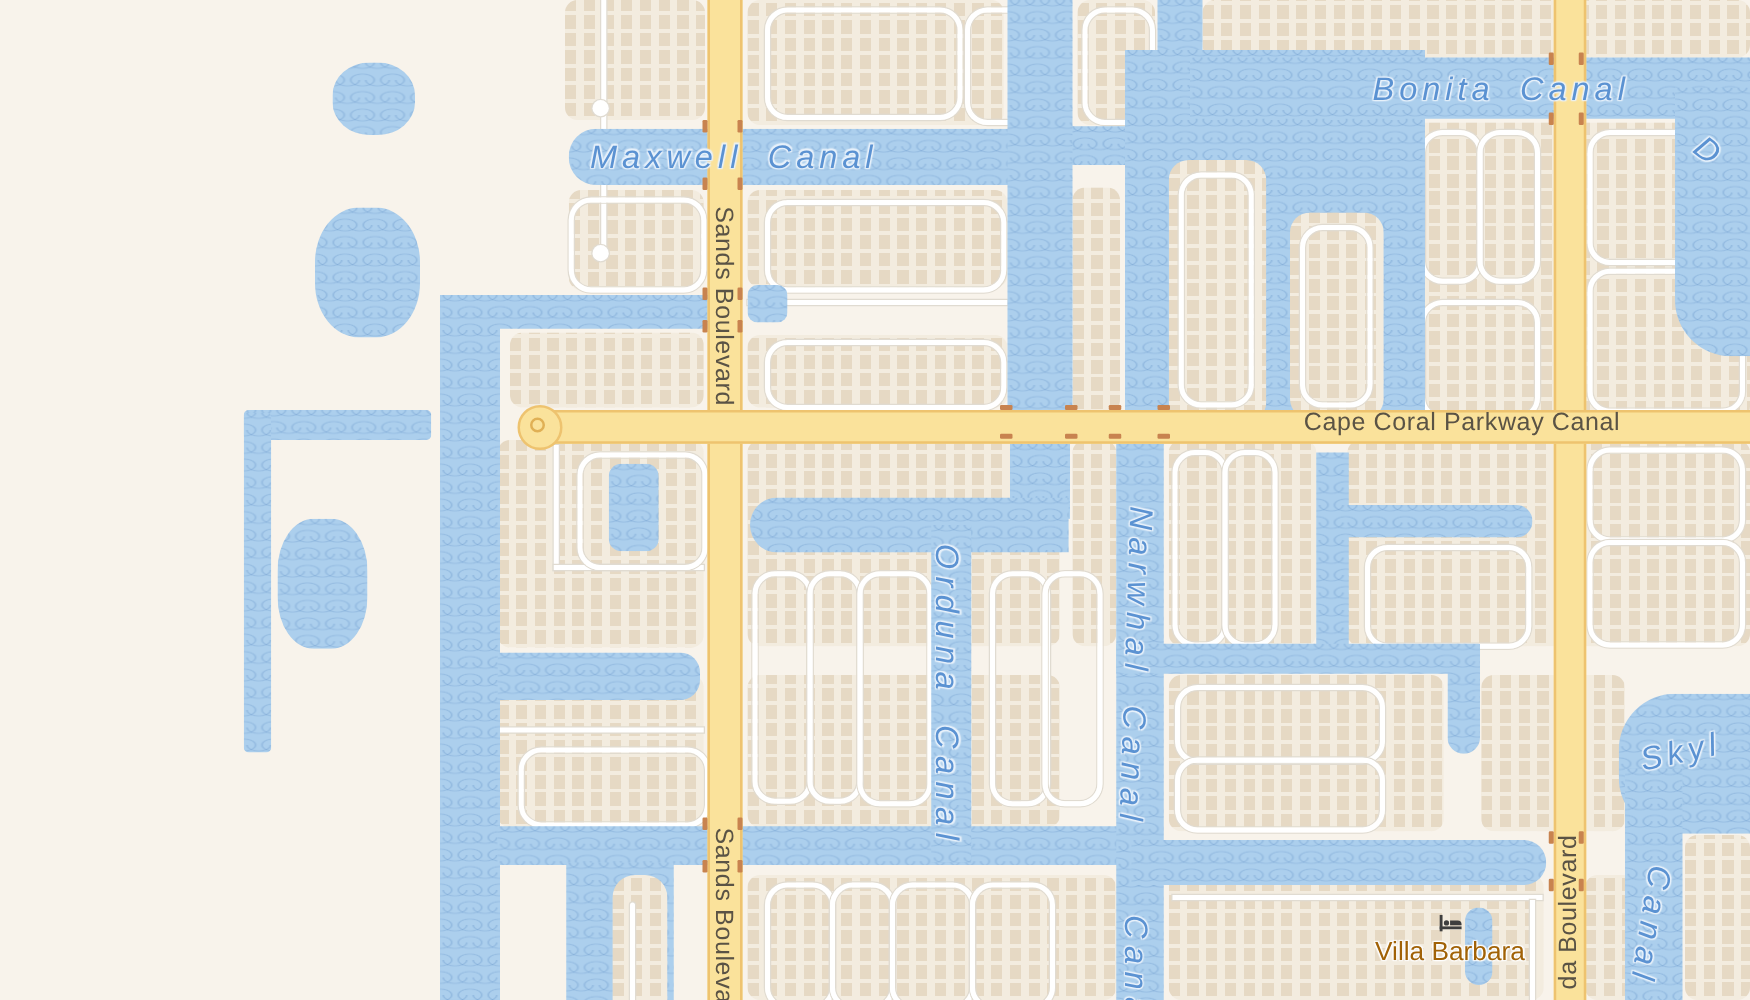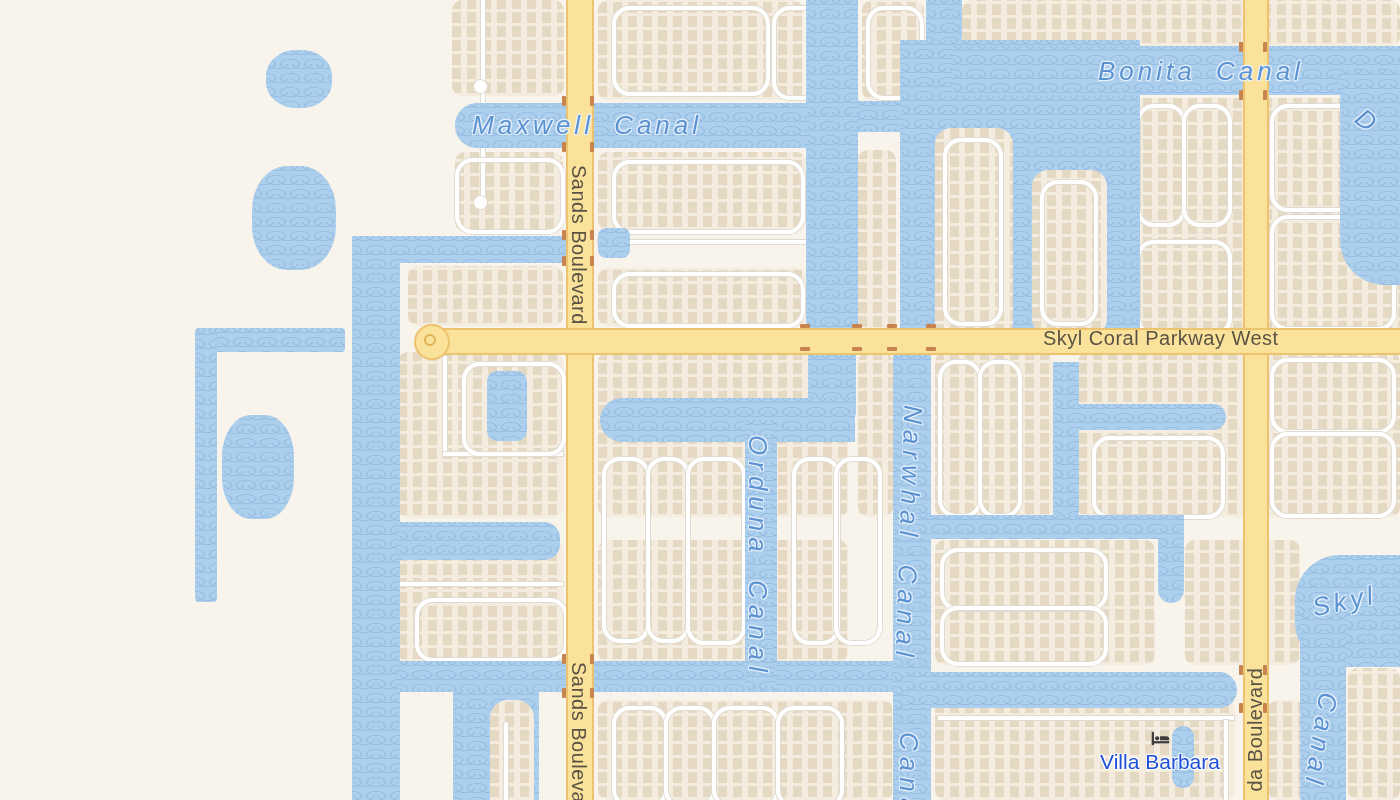--- a/index.html
+++ b/index.html
@@ -43,21 +43,21 @@
   
   .canal-lbl{position:absolute;color:#5b92d2;font-style:italic;font-size:26px;
     letter-spacing:4px;word-spacing:9px;white-space:nowrap;z-index:6;
     text-shadow:0 0 2px #e9f2fb,1px 1px 1px #e9f2fb,-1px -1px 1px #e9f2fb,1px -1px 1px #e9f2fb,-1px 1px 1px #e9f2fb;}
   .canal-lbl.vert{writing-mode:vertical-rl;letter-spacing:6px;}
   .road-lbl{position:absolute;color:#5a5345;font-size:20px;white-space:nowrap;z-index:6;
     letter-spacing:0.5px;}
   .road-lbl.vert{writing-mode:vertical-rl;}
   .road-lbl.up{transform:rotate(-90deg);transform-origin:center center;}
   .poi{position:absolute;z-index:7;text-align:center;}
-  .poi-label{color:#1d4ed8;font-size:21px;white-space:nowrap;
+  .poi-label{color:#a16207;font-size:21px;white-space:nowrap;
     text-shadow:0 0 2px #fff,1px 1px 1px #fff,-1px -1px 1px #fff,1px -1px 1px #fff,-1px 1px 1px #fff;}
 </style>
 </head>
 <body>
 
 <div class="map">
 
   <div class="blk" style="left:452px;top:0;width:112px;height:96px"></div>
   <div class="blk" style="left:598px;top:0;width:205px;height:100px"></div>
   <div class="blk" style="left:862px;top:0;width:62px;height:100px"></div>
@@ -211,21 +211,21 @@
   <div class="canal-lbl" style="left:472px;top:110px">Maxwell Canal</div>
   <div class="canal-lbl vert" style="left:742px;top:435px">Orduna Canal</div>
   <div class="canal-lbl vert" style="left:893px;top:405px;transform:rotate(2deg)">Narwhal Canal</div>
   <div class="canal-lbl vert" style="left:893px;top:732px">Canal</div>
   <div class="canal-lbl" style="left:1312px;top:586px;transform:rotate(-12deg)">Skyl</div>
   <div class="canal-lbl vert" style="left:1305px;top:692px;transform:rotate(9deg)">Canal</div>
   <div class="canal-lbl" style="left:1356px;top:106px;transform:rotate(38deg)">D</div>
 
   <div class="road-lbl vert" style="left:567px;top:165px">Sands Boulevard</div>
   <div class="road-lbl vert" style="left:567px;top:662px">Sands Boulevard</div>
-  <div class="road-lbl" style="left:1043px;top:327px">Skyl Coral Parkway West</div>
+  <div class="road-lbl" style="left:1043px;top:327px">Cape Coral Parkway Canal</div>
   <div class="road-lbl up" style="left:1185px;top:710px;width:140px;text-align:left">da Boulevard</div>
 
   <div class="poi" style="left:1080px;top:728px;width:160px">
     <div style="height:22px">
       <svg width="21" height="21" viewBox="0 0 24 24" style="display:inline-block">
         <rect x="2" y="4.5" width="2.6" height="15" fill="#3e3e3e"></rect>
         <circle cx="8.2" cy="11.8" r="2.4" fill="#3e3e3e"></circle>
         <path d="M11.5 9.5h7a3.5 3.5 0 0 1 3.5 3.5v1h-10.5z" fill="#3e3e3e"></path>
         <rect x="2" y="15" width="20" height="2.6" fill="#3e3e3e"></rect>
       </svg>

